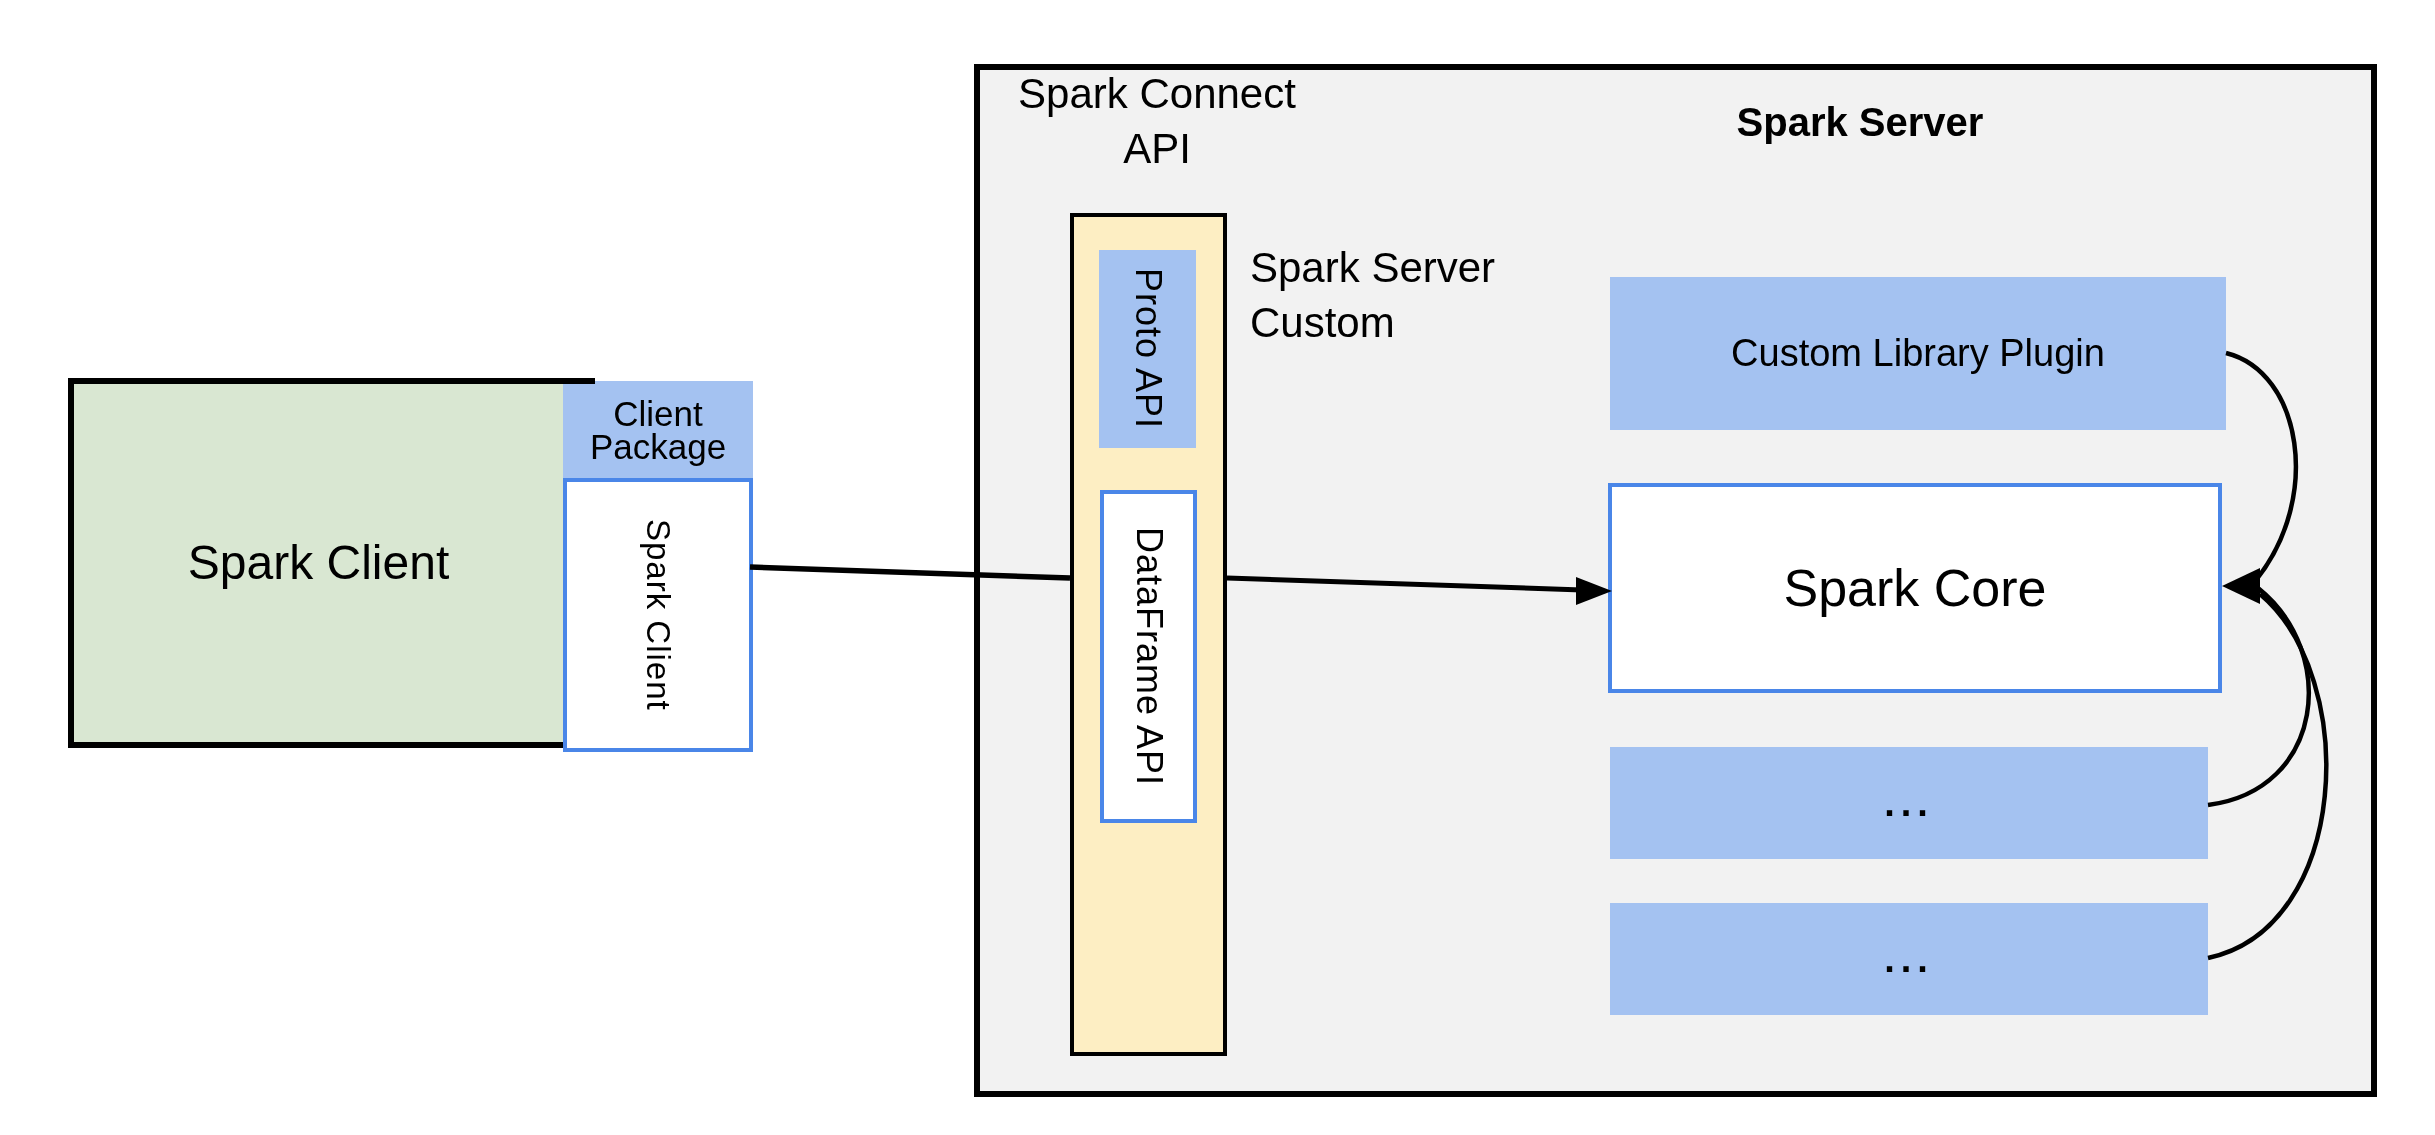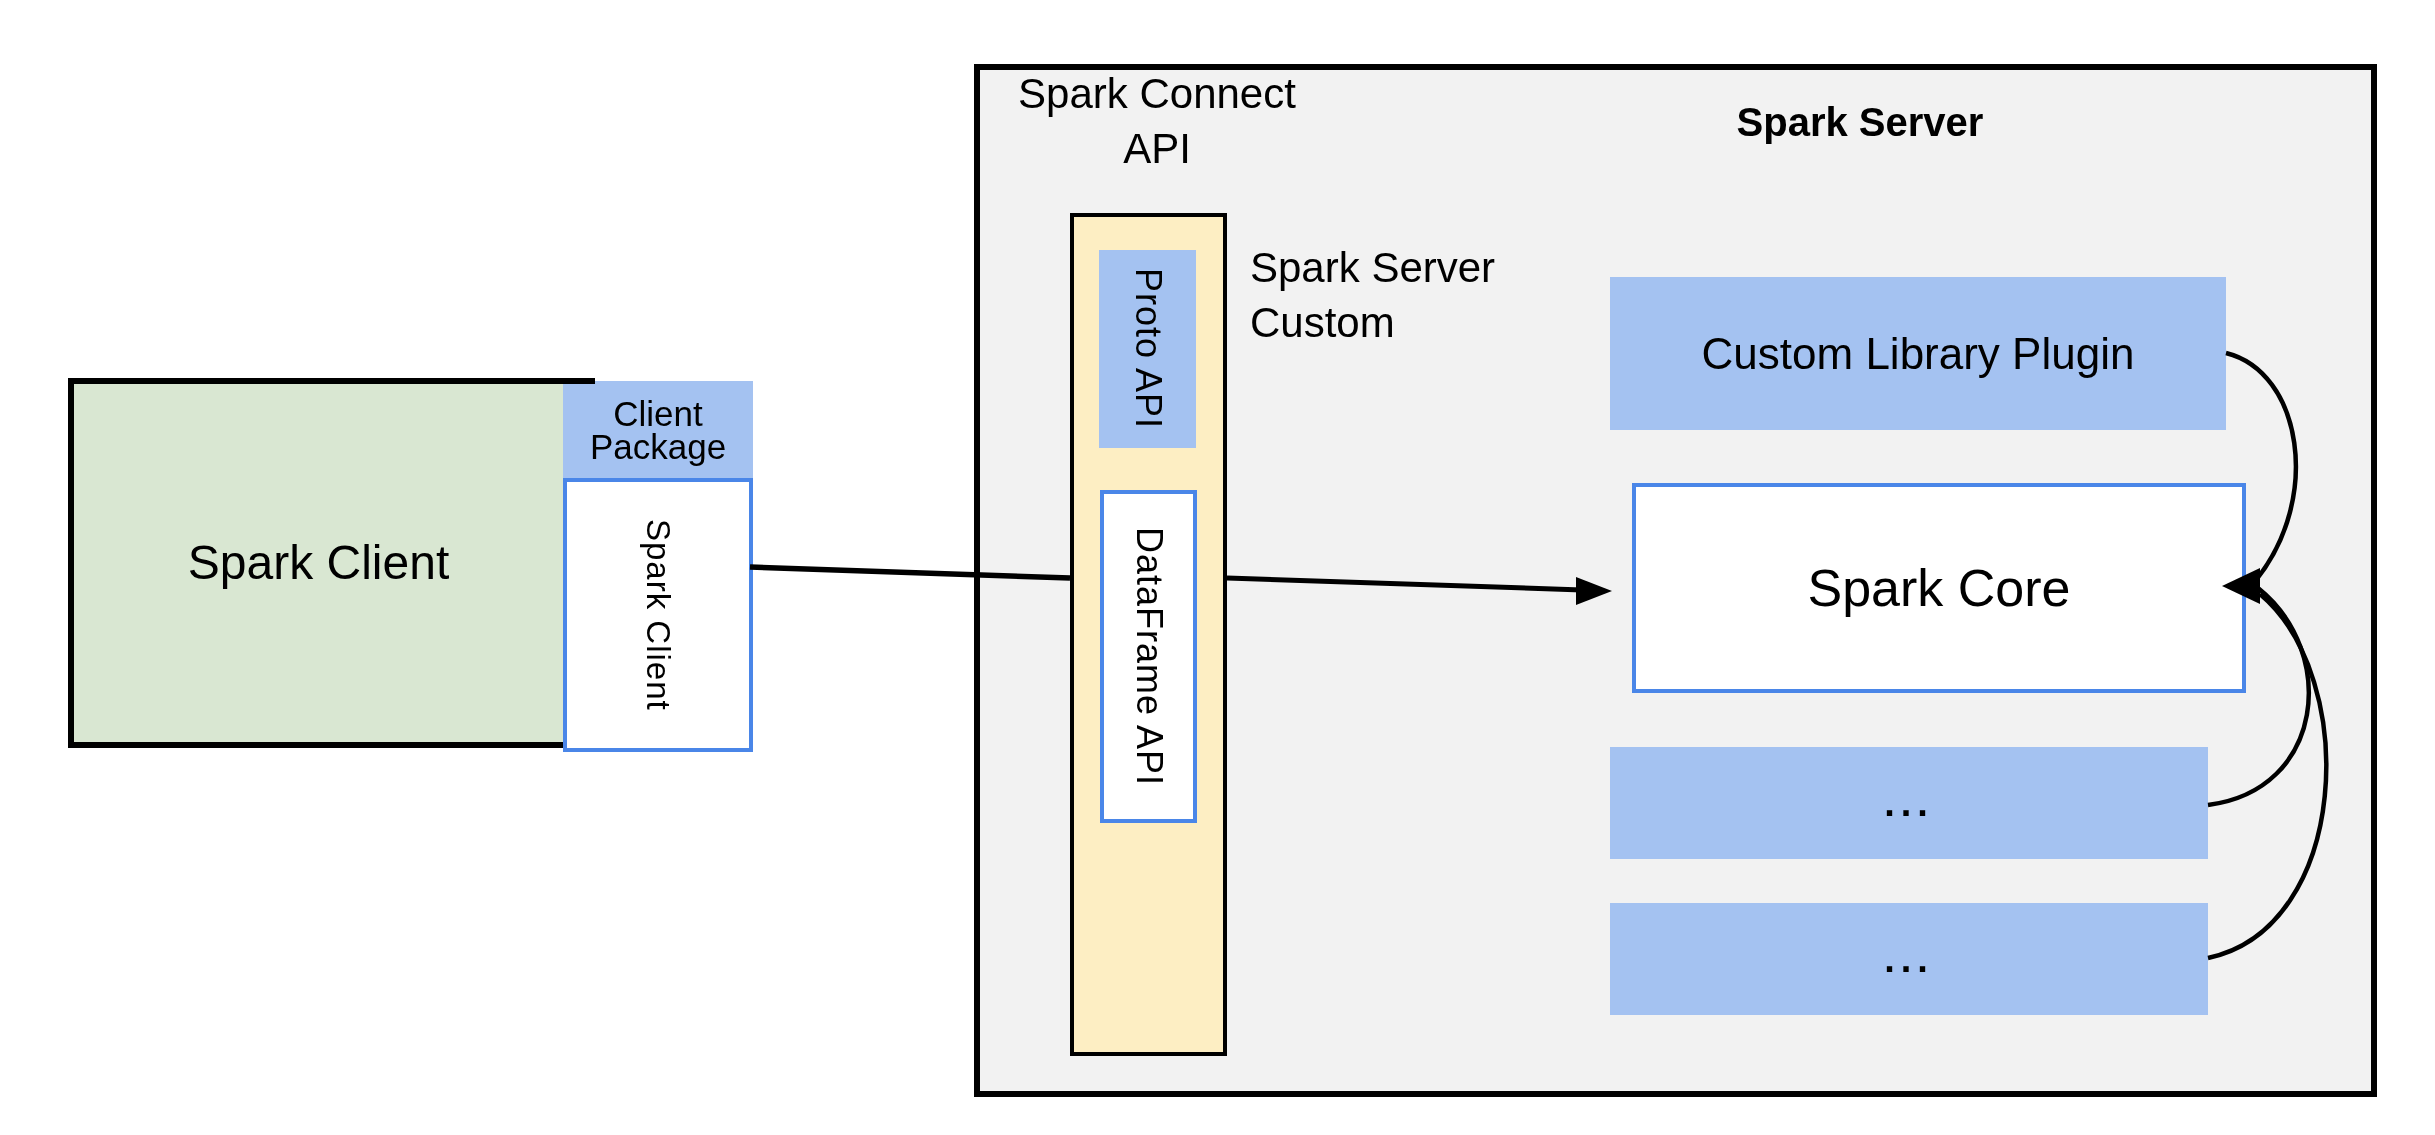--- a/index.html
+++ b/index.html
@@ -30,23 +30,23 @@
     background:var(--cream-fill); border:4px solid #000; z-index:2; }
   .proto-box { left:1099px; top:250px; width:97px; height:198px; background:var(--blue-fill); z-index:3; }
   .dataframe-box { left:1100px; top:490px; width:97px; height:333px;
     background:#fff; border:4px solid var(--blue-border); z-index:3; }
   .server-library-label { left:1250px; top:240px; width:340px; font-size:42px; line-height:55px; z-index:2; }
 
   
   .server-title { left:1660px; top:100px; width:400px; text-align:center;
     font-size:40px; font-weight:bold; z-index:2; }
   .plugin-box { left:1610px; top:277px; width:616px; height:153px; background:var(--blue-fill); z-index:2; }
-  .plugin-label { font-size:44px; }
+  .plugin-label { font-size:38px; }
   .core-box { left:1608px; top:483px; width:614px; height:210px;
-    background:#fff; border:4px solid var(--blue-border); z-index:2;margin-left:24px; }
+    background:#fff; border:4px solid var(--blue-border); z-index:2; }
   .core-label { font-size:52px; }
   .slot-box { left:1610px; width:598px; height:112px; background:var(--blue-fill); z-index:2; }
   .slot-1 { top:747px; } .slot-2 { top:903px; }
   .slot-label { font-size:38px; letter-spacing:6px; font-weight:bold; }
 
   .vtext { writing-mode:vertical-rl; text-orientation:mixed; font-size:33px; letter-spacing:1px; }
   .vtext-api { font-size:36px; }
 
   #overlay { position:absolute; left:0; top:0; width:2435px; height:1135px;
     z-index:10; pointer-events:none; }

